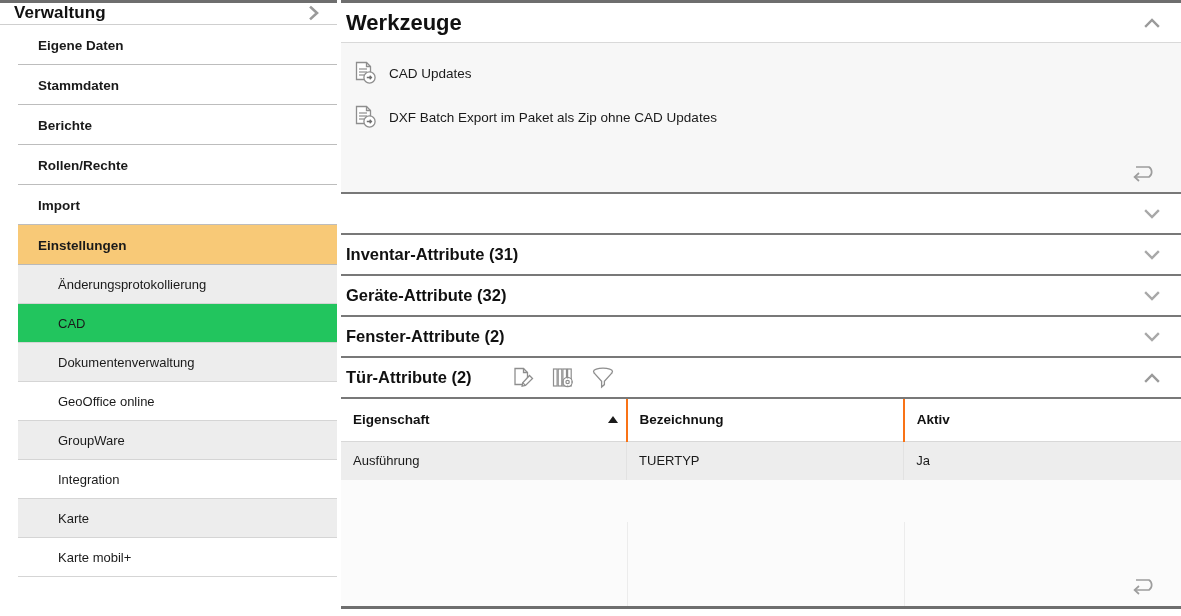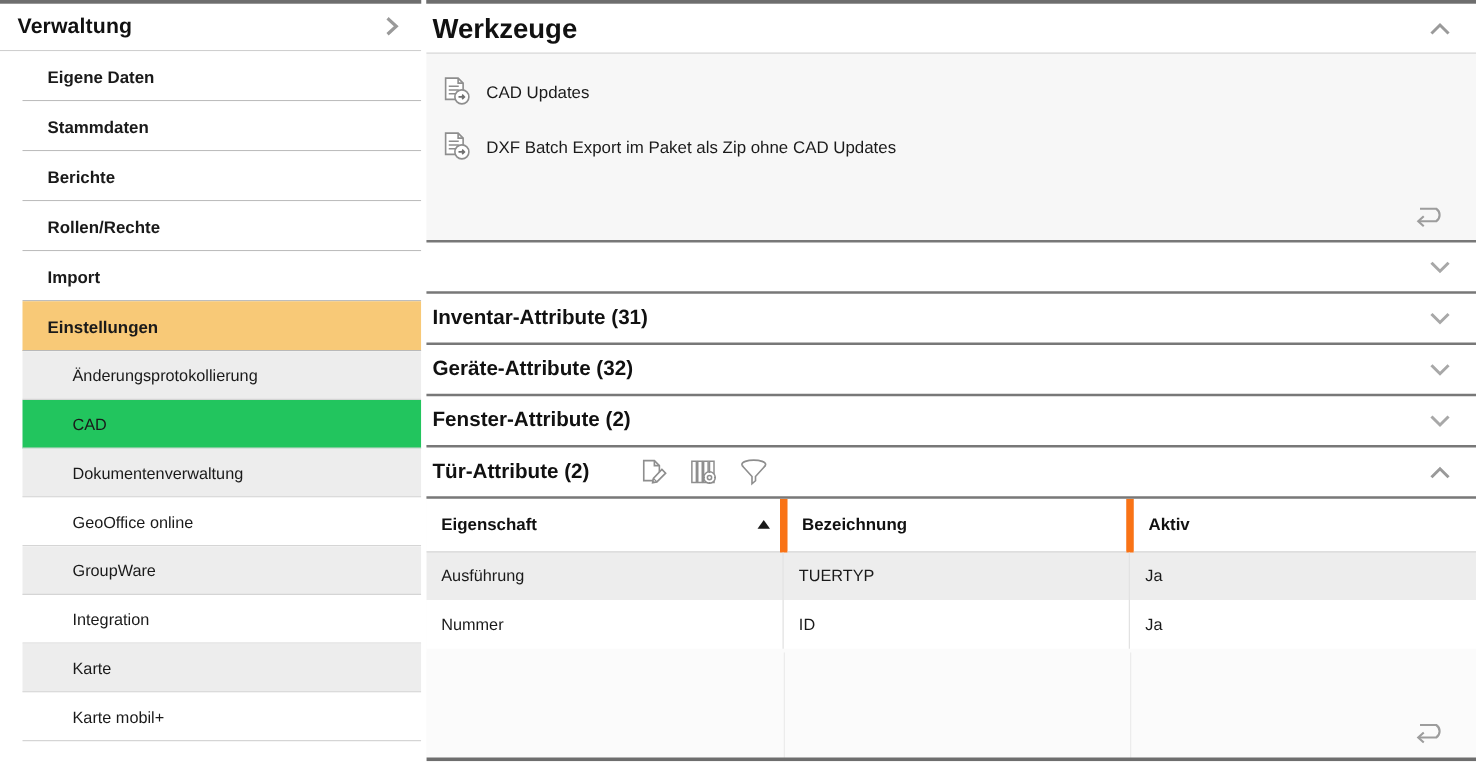--- a/index.html
+++ b/index.html
@@ -22,21 +22,21 @@
   #sidebar {
     width: 337px;
     flex: 0 0 337px;
     height: 616px;
     background: #ffffff;
     border-top: 3px solid #6e6e6e;
     overflow: hidden;
     position: relative;
   }
   .side-head {
-    height: 38px;
+    height: 22px;
     display: flex;
     align-items: center;
     padding: 0 14px 1px 14px;
     border-bottom: 1px solid #cfcfcf;
     background: #ffffff;
     justify-content: flex-end;
   }
   .side-head-title {
     font-size: 17px;
     font-weight: bold;
@@ -195,21 +195,21 @@
   }
   table.grid th {
     text-align: left;
     font-size: 13.5px;
     font-weight: bold;
     color: #111111;
     height: 42px;
     padding: 0 0 0 12px;
     background: #ffffff;
     border-bottom: 1px solid #d8d8d8;
-    border-right: 6px solid #f97316;
+    border-right: 2px solid #f97316;
     position: relative;
     vertical-align: middle;
   }
   table.grid th:last-child { border-right: none; }
   table.grid td {
     font-size: 13px;
     color: #1a1a1a;
     height: 39px;
     padding: 0 0 0 12px;
     border-right: 1px solid #e2e2e2;
@@ -493,25 +493,20 @@
               <span>Aktiv</span>
             </th>
           </tr>
         </thead>
         <tbody>
           <tr class="r-alt">
             <td>Ausführung</td>
             <td>TUERTYP</td>
             <td>Ja</td>
           </tr>
-          <tr class="r-pln">
-            <td>Nummer</td>
-            <td>ID</td>
-            <td>Ja</td>
-          </tr>
         </tbody>
       </table>
 
       <div class="tbl-fill"></div>
       <div class="tbl-colline" style="left:34%"></div>
       <div class="tbl-colline" style="left:67%"></div>
 
       <div class="undo-wrap" style="bottom:8px;">
         <span class="undo-ico">
           <svg viewBox="0 0 30 22" width="30" height="22" aria-hidden="true">

